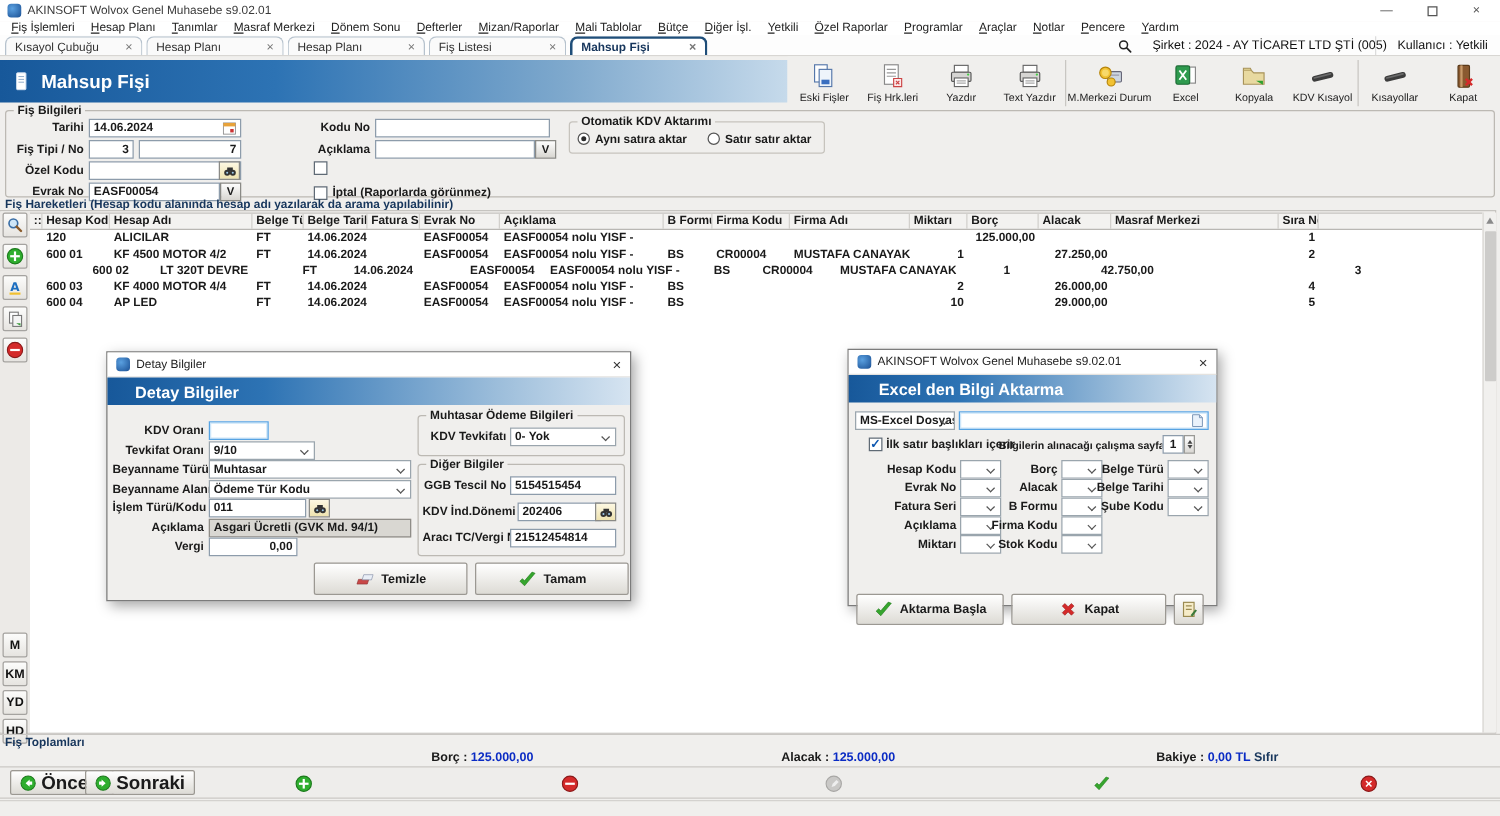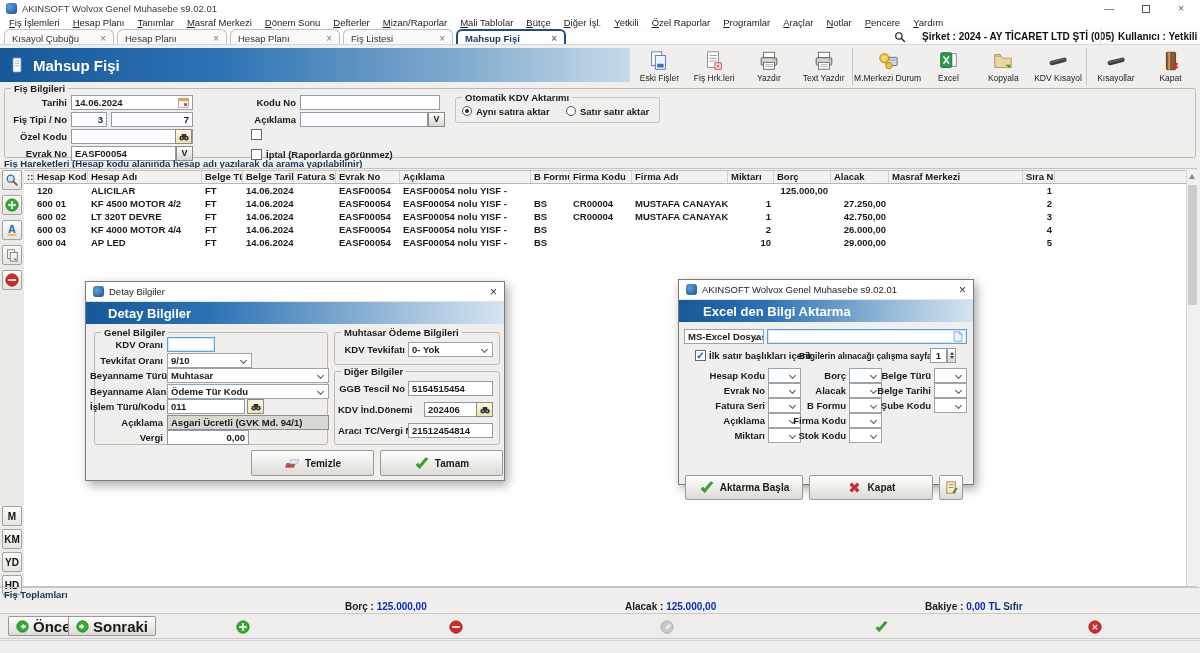--- a/index.html
+++ b/index.html
@@ -12,21 +12,21 @@
 .wctrls{margin-left:auto;display:flex;gap:28px;align-items:center;padding-right:10px;color:#555}
 .wctrls .wc{font-size:10px;line-height:10px;cursor:default}
 .wc-max{width:8px;height:8px;border:1px solid #555}
 .menubar{position:absolute;left:0;top:17px;width:1200px;height:11px;background:#fff;display:flex;gap:13px;align-items:center;padding:0 9px;font-size:9.5px;color:#222}
 .menubar span{white-space:nowrap}
 .menubar u{text-decoration:underline}
 .tabbar{position:absolute;left:0;top:28px;width:1200px;height:17px;background:#fdfdfd;border-bottom:1px solid #d8d6d3;display:flex;align-items:flex-end;padding-left:4px;gap:3px}
 .tab{width:110px;height:15px;border:1px solid #b6c2cd;border-bottom:none;border-radius:6px 6px 0 0;background:#fafafa;display:flex;align-items:flex-end;justify-content:space-between;padding:0 7px;font-size:9.5px;color:#333;white-space:nowrap;overflow:hidden}
 .tab.active{border:2px solid #1f4e79;border-bottom:none;background:#fff;color:#17365c;font-weight:bold}
 .tclose{color:#777;font-size:10px;margin-left:4px}
-.tr-right{position:absolute;top:28px;height:17px;display:flex;align-items:center;font-weight:bold;color:#111}
+.tr-right{position:absolute;top:28px;height:17px;display:flex;align-items:center;font-weight:normal;color:#111}
 
 .hdr-band{position:absolute;left:0;top:48px;width:630px;height:34px;background:linear-gradient(90deg,#17589a,#2d73b4 35%,#7fa9cd 72%,#c6daeb);display:flex;align-items:center;color:#fff}
 .hdr-band .ttl{font-size:15px;font-weight:bold;margin-left:7px}
 .toolbar{position:absolute;left:630px;top:45px;width:570px;height:43px;background:#f0efed;display:flex;align-items:stretch;padding:1px 2px}
 .tbtn{flex:1;display:flex;flex-direction:column;align-items:center;justify-content:center;gap:1px;font-size:8.5px;color:#222;white-space:nowrap;cursor:default}
 .tbtn .ti{width:22px;height:22px}
 .tsep{width:1px;background:#c8c6c2;margin:2px 1px}
 
 .fs{position:absolute;border:1px solid #bcb9b3;border-radius:3px}
 .fs>.lg{position:absolute;top:-6px;left:6px;background:#f0efed;padding:0 3px;font-weight:bold;font-size:9.5px;white-space:nowrap}
@@ -396,21 +396,21 @@
         <div class="gc" style="width: 62px; text-align: left;">CR00004</div>
         <div class="gc" style="width: 96px; text-align: left;">MUSTAFA CANAYAKIN/CAN</div>
         <div class="gc" style="width: 46px; text-align: right;">1</div>
         <div class="gc" style="width: 57px; text-align: right;"></div>
         <div class="gc" style="width: 58px; text-align: right;">27.250,00</div>
         <div class="gc" style="width: 134px; text-align: left;"></div>
         <div class="gc" style="width: 32px; text-align: right;">2</div>
       </div>
       <div class="grow">
         <div class="gc" style="width: 10px; text-align: left;"></div>
-        <div class="gc" style="width: 54px; text-align: left;">600 02</div>
+        <div class="gc" style="width: 54px; text-align: left; margin-left: 37px;">600 02</div>
         <div class="gc" style="width: 114px; text-align: left;">LT 320T DEVRE</div>
         <div class="gc" style="width: 41px; text-align: left;">FT</div>
         <div class="gc" style="width: 51px; text-align: left;">14.06.2024</div>
         <div class="gc" style="width: 42px; text-align: left;"></div>
         <div class="gc" style="width: 64px; text-align: left;">EASF00054</div>
         <div class="gc" style="width: 131px; text-align: left;">EASF00054 nolu YISF -</div>
         <div class="gc" style="width: 39px; text-align: left;">BS</div>
         <div class="gc" style="width: 62px; text-align: left;">CR00004</div>
         <div class="gc" style="width: 96px; text-align: left;">MUSTAFA CANAYAKIN/CAN</div>
         <div class="gc" style="width: 46px; text-align: right;">1</div>
@@ -464,23 +464,20 @@
   <div class="dlg" style="left:85px;top:281px;width:420px;height:200px">
     <div class="dtitle">
       <span class="appico"></span>
       <span>Detay Bilgiler</span>
       <span class="dx">×</span>
     </div>
     <div class="dhead">
       <span style="margin-left:22px">Detay Bilgiler</span>
     </div>
     <div style="position:relative;width:100%;height:158px">
-      <div class="fs" style="left:8px;top:8px;width:234px;height:113px">
-        <span class="lg">Genel Bilgiler</span>
-      </div>
       <span class="lbl" style="left:4px;top:15px;width:73px">KDV Oranı</span>
       <span class="inp focus" style="left:81px;top:13px;width:48px"></span>
       <span class="lbl" style="left:4px;top:30.5px;width:73px">Tevkifat Oranı</span>
       <span class="sel" style="left:81px;top:28.5px;width:85px">9/10</span>
       <span class="lbl" style="left:4px;top:46px;width:73px">Beyanname Türü</span>
       <span class="sel" style="left:81px;top:44px;width:162px">Muhtasar</span>
       <span class="lbl" style="left:4px;top:61.5px;width:73px">Beyanname Alanı</span>
       <span class="sel" style="left:81px;top:59.5px;width:162px">Ödeme Tür Kodu</span>
       <span class="lbl" style="left:4px;top:77px;width:73px">İşlem Türü/Kodu</span>
       <span class="inp" style="left:81px;top:75px;width:78px">011</span>
@@ -489,35 +486,35 @@
             <rect x="5" y="4" width="6" height="4" fill="#333"></rect>
             <circle cx="5" cy="9.5" r="3.2" fill="#333"></circle>
             <circle cx="11" cy="9.5" r="3.2" fill="#333"></circle>
             <circle cx="5" cy="9.5" r="1.1" fill="#9ecbeb"></circle>
             <circle cx="11" cy="9.5" r="1.1" fill="#9ecbeb"></circle>
           </svg>
         </span>
       <span class="lbl" style="left:4px;top:92.5px;width:73px">Açıklama</span>
       <span class="inp ro" style="left:81px;top:90.5px;width:162px">Asgari Ücretli (GVK Md. 94/1)</span>
       <span class="lbl" style="left:4px;top:108px;width:73px">Vergi</span>
-      <span class="inp num" style="left:81px;top:106px;width:82px">0,00</span>
+      <span class="inp num" style="left:81px;top:106px;width:71px">0,00</span>
 
       <div class="fs" style="left:248px;top:8px;width:166px;height:33px">
         <span class="lg">Muhtasar Ödeme Bilgileri</span>
       </div>
       <span class="lbl" style="left:252px;top:20px;width:67px">KDV Tevkifatı</span>
       <span class="sel" style="left:322px;top:18px;width:85px">0- Yok</span>
 
       <div class="fs" style="left:248px;top:47px;width:166px;height:74px">
         <span class="lg">Diğer Bilgiler</span>
       </div>
       <span class="lbl" style="left:252px;top:59px;width:67px">GGB Tescil No</span>
       <span class="inp" style="left:322px;top:57px;width:85px">5154515454</span>
       <span class="lbl" style="left:252px;top:80px;width:67px">KDV İnd.Dönemi</span>
-      <span class="inp" style="left:338px;top:78px;width:67px">202406</span>
+      <span class="inp" style="left:328px;top:78px;width:67px">202406</span>
       <span class="ibtn" style="left:390px;top:78px">
           <svg viewBox="0 0 16 16">
             <rect x="5" y="4" width="6" height="4" fill="#333"></rect>
             <circle cx="5" cy="9.5" r="3.2" fill="#333"></circle>
             <circle cx="11" cy="9.5" r="3.2" fill="#333"></circle>
             <circle cx="5" cy="9.5" r="1.1" fill="#9ecbeb"></circle>
             <circle cx="11" cy="9.5" r="1.1" fill="#9ecbeb"></circle>
           </svg>
         </span>
       <span class="lbl" style="left:252px;top:101px;width:67px">Aracı TC/Vergi No</span>

